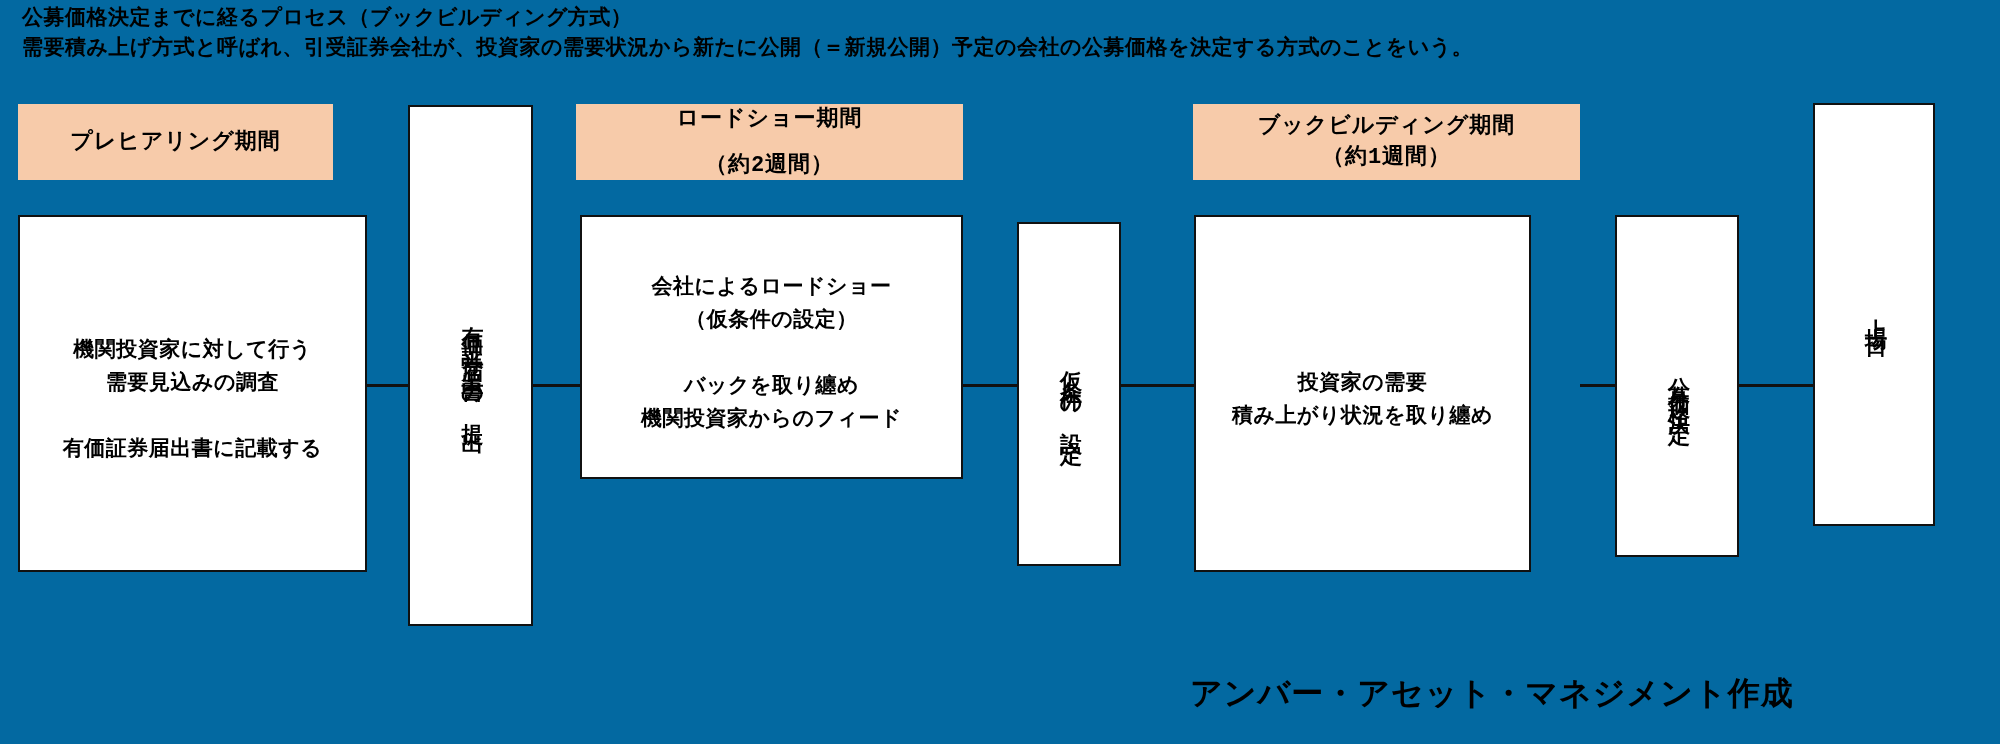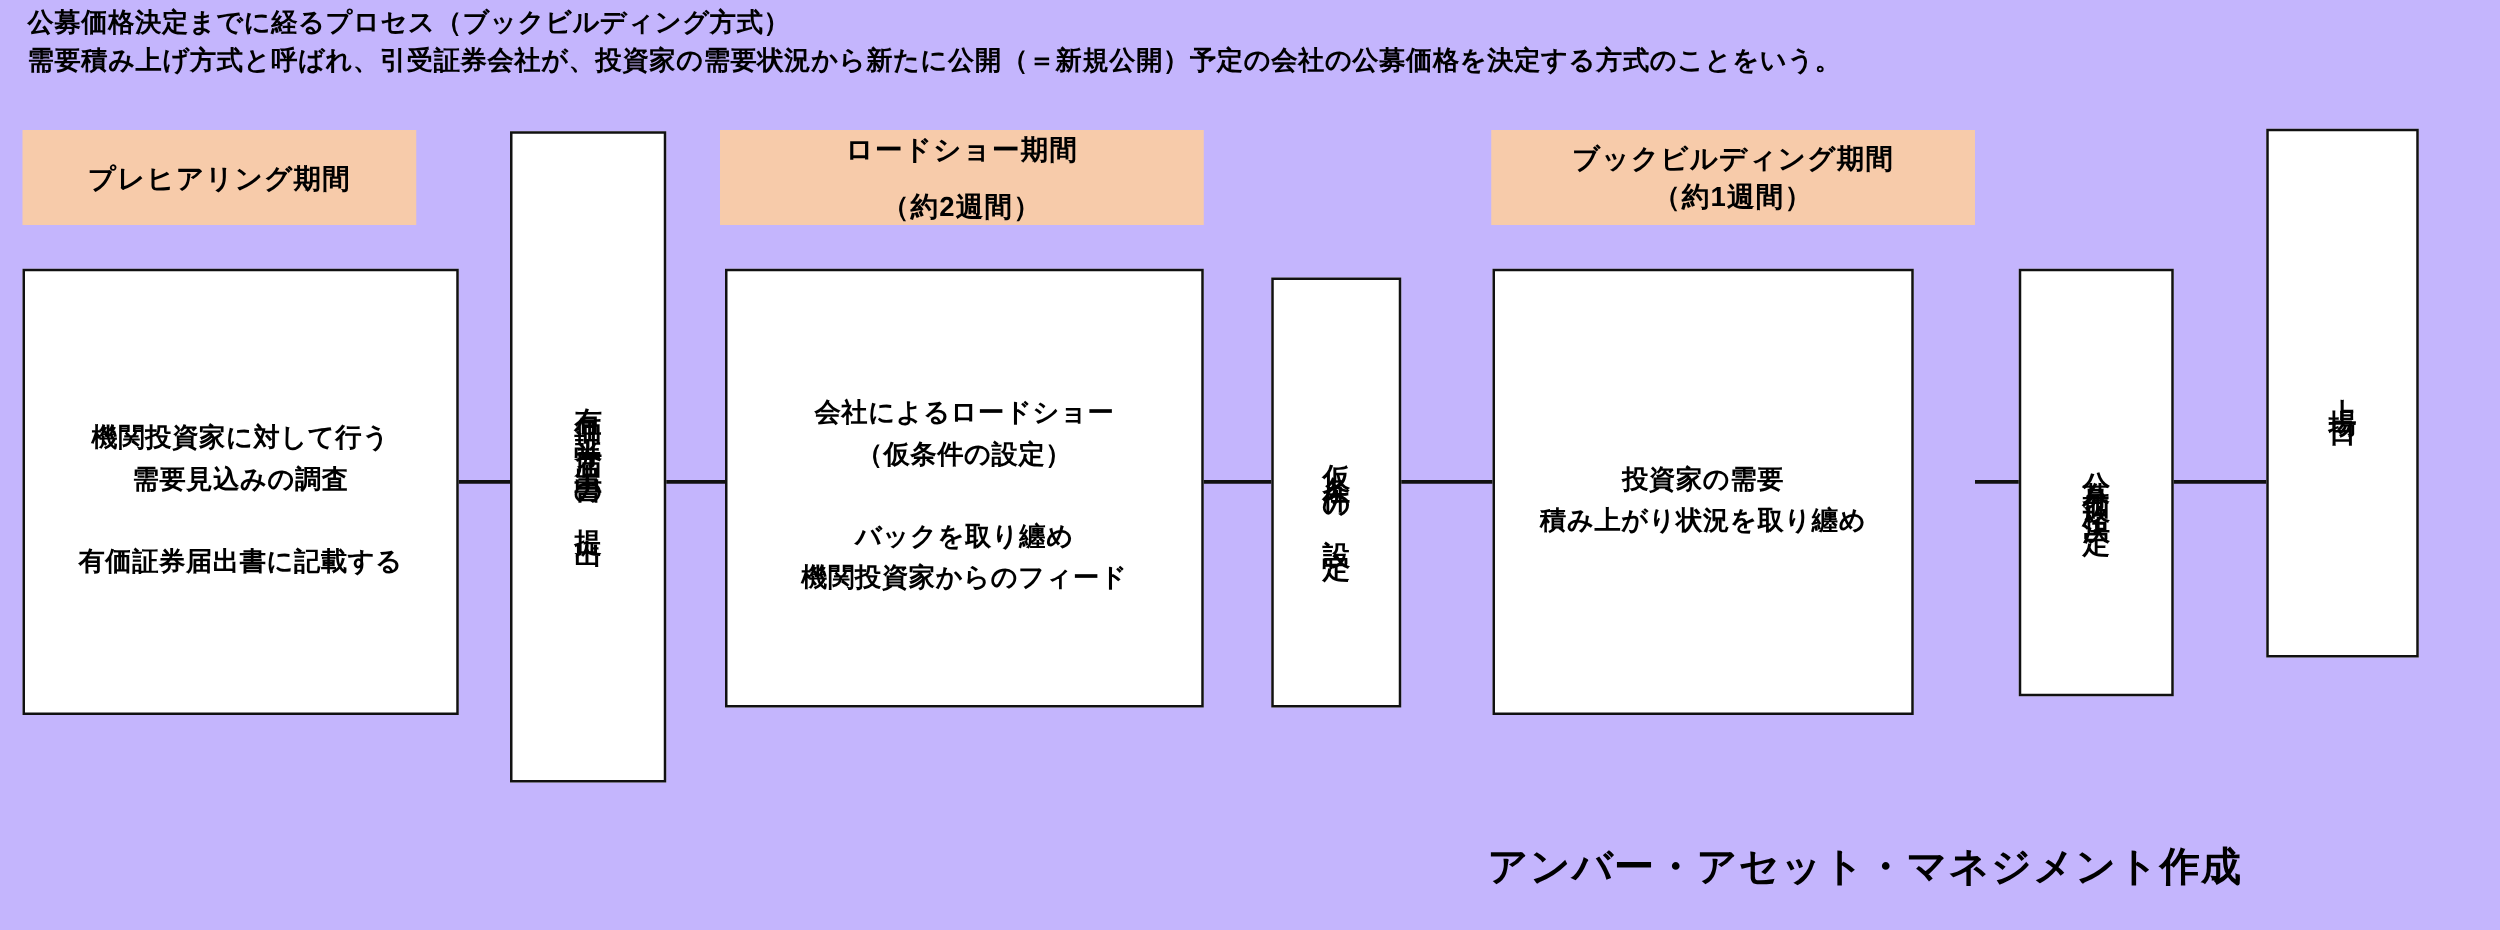--- a/index.html
+++ b/index.html
@@ -8,22 +8,23 @@
     background: #ffffff;
   }
   body {
     font-family: "Liberation Sans", "DejaVu Sans", sans-serif;
     color: #000000;
   }
   #canvas {
     position: relative;
     width: 2000px;
     height: 744px;
-    background: #c4b5fd;
+    background: #0369a1;
     overflow: hidden;
+    font-family: Liberation Mono, monospace;
   }
 
   
   .header-block {
     position: absolute;
     left: 22px;
     top: 4px;
     width: 1900px;
   }
   .header-line {
@@ -155,21 +156,21 @@
       <div class="ln">需要見込みの調査</div>
       <div class="ln gap"></div>
       <div class="ln">有価証券届出書に記載する</div>
     </div>
   </div>
 
   <div class="vbox" style="left:408px; top:105px; width:125px; height:521px;">
     <div class="vtext">有価証券届出書の提出</div>
   </div>
 
-  <div class="pbox" style="left:580px; top:215px; width:383px; height:351px;">
+  <div class="pbox" style="left:580px; top:215px; width:383px; height:264px;">
     <div class="pbox-inner">
       <div class="ln">会社によるロードショー</div>
       <div class="ln">（仮条件の設定）</div>
       <div class="ln gap"></div>
       <div class="ln">バックを取り纏め</div>
       <div class="ln">機関投資家からのフィード</div>
     </div>
   </div>
 
   <div class="vbox" style="left:1017px; top:222px; width:104px; height:344px;">

